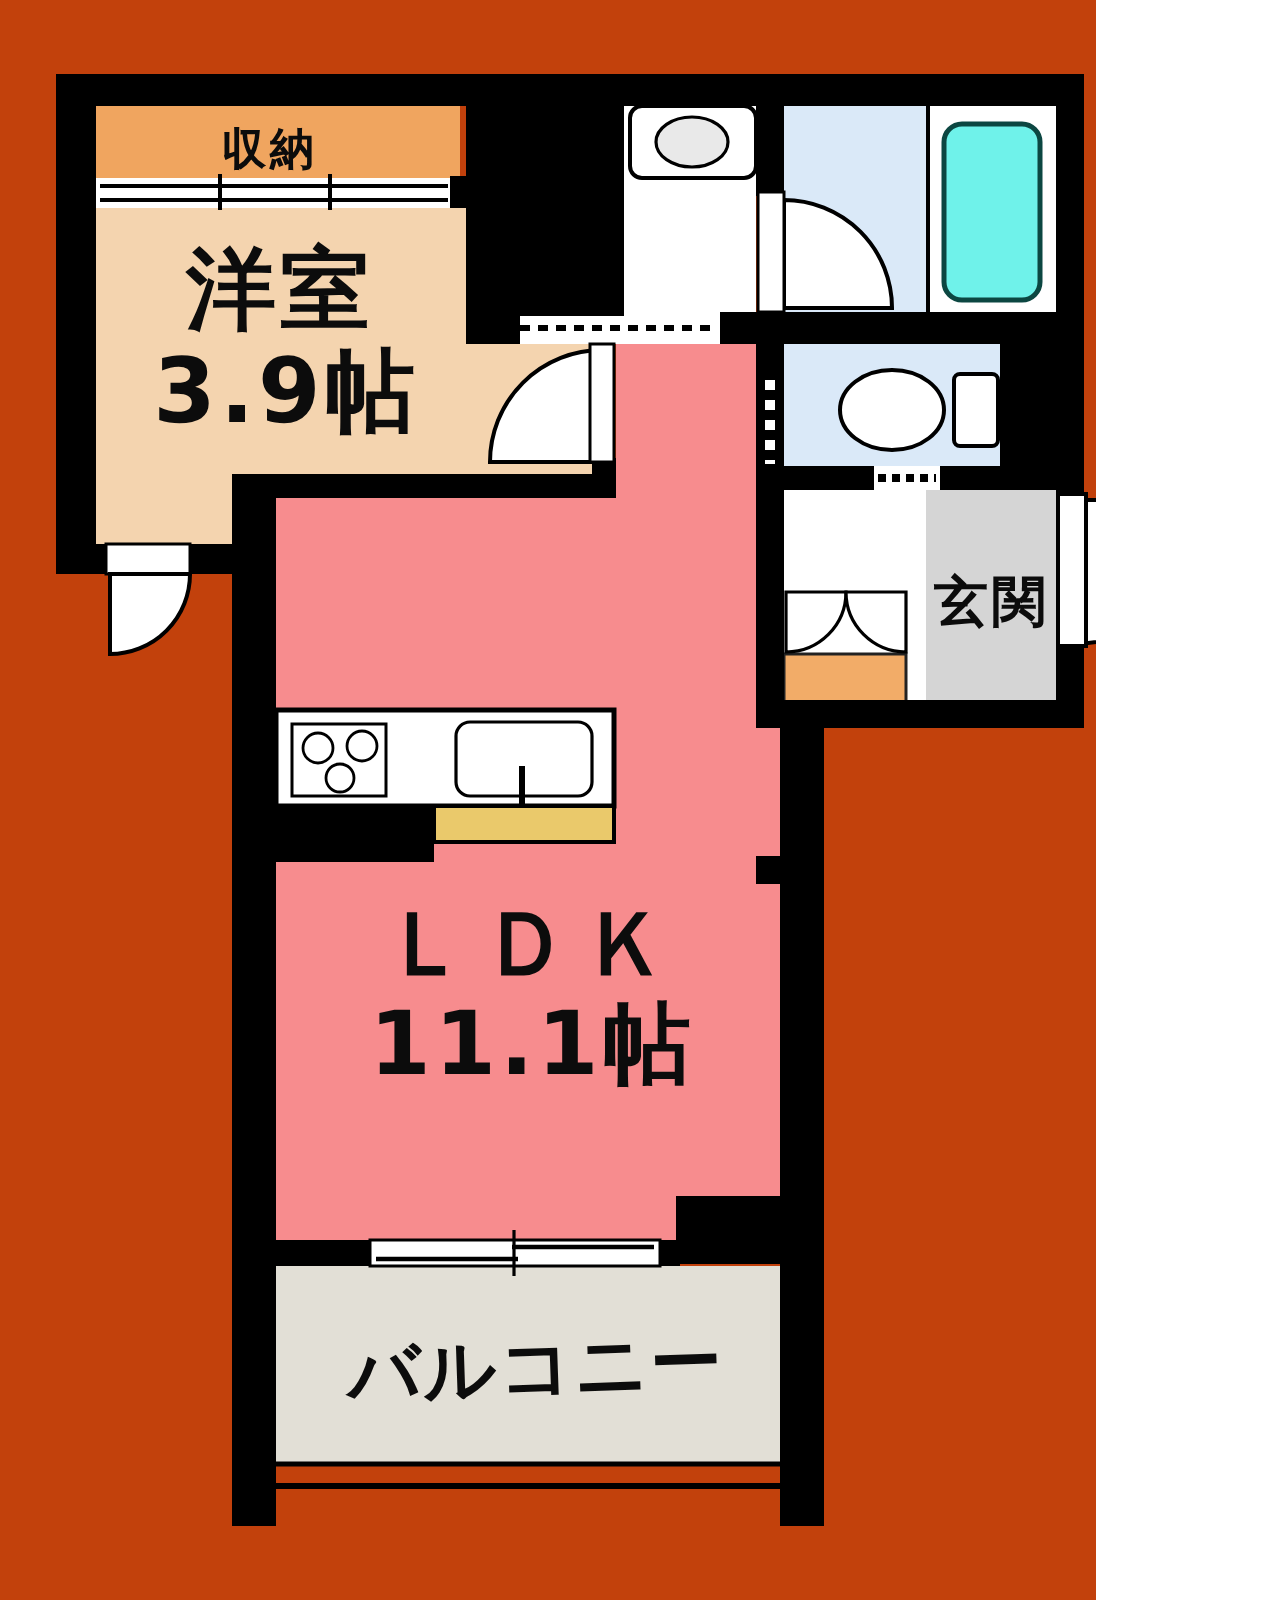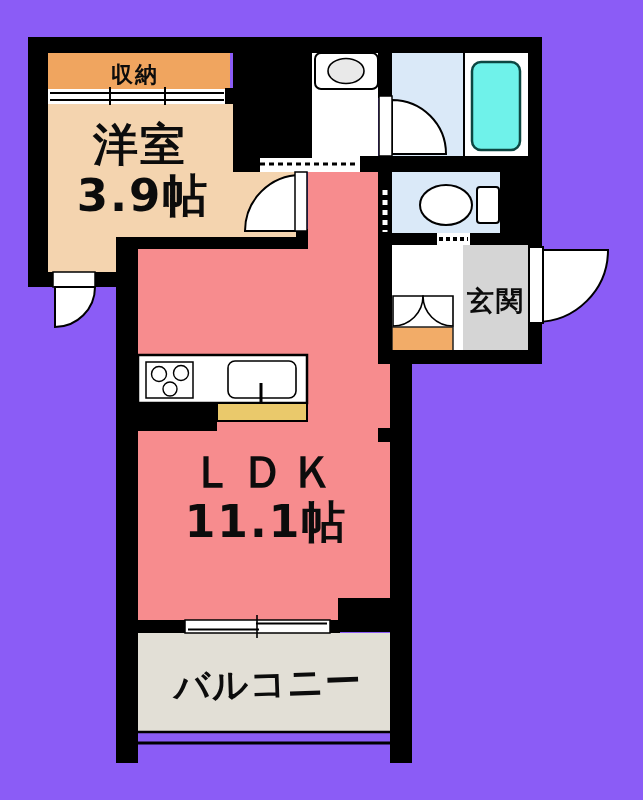--- a/index.html
+++ b/index.html
@@ -1,19 +1,19 @@
 <!DOCTYPE html>
 <html><head>
 <meta charset="utf-8">
 <style>
   html, body { margin: 0; padding: 0; background: #ffffff; }
   .stage {
     position: relative;
-    width: 643px; height: 800px;
-    background: #8b5cf6;
+    width: 548px; height: 800px;
+    background: #c2410c;
     overflow: hidden;
     font-family: "DejaVu Sans", sans-serif;
   }
   svg { display: block; }
   .room-label {
     font-family: "DejaVu Sans", sans-serif;
     font-weight: bold;
     fill: #0c0c0c;
     text-anchor: middle;
   }

